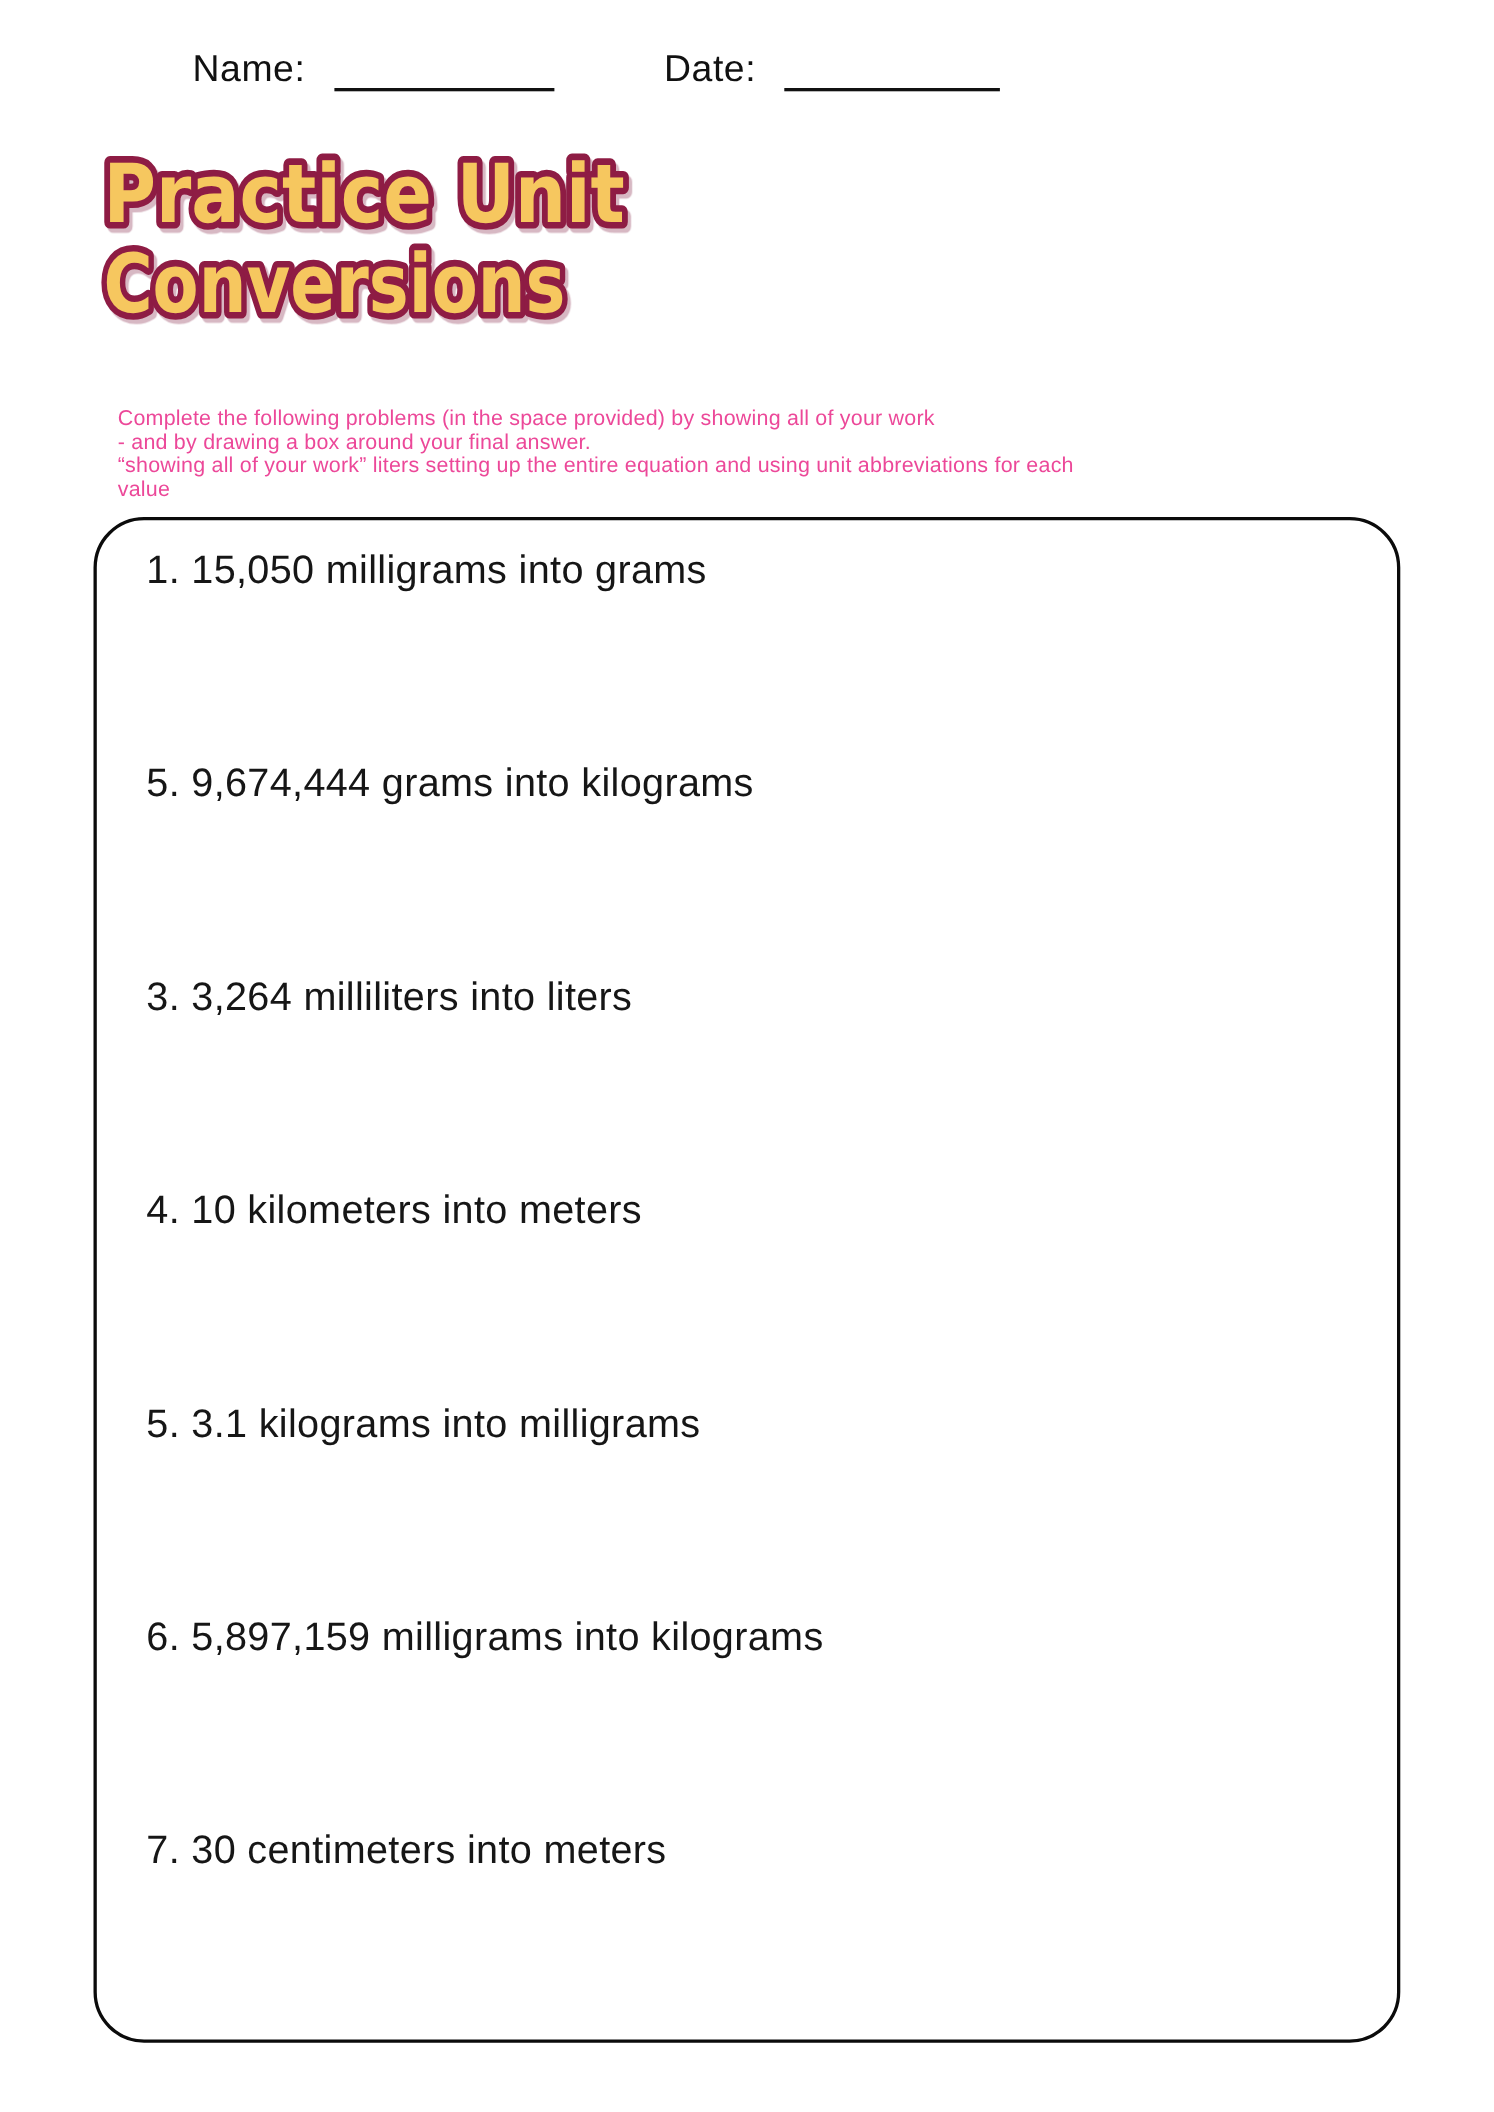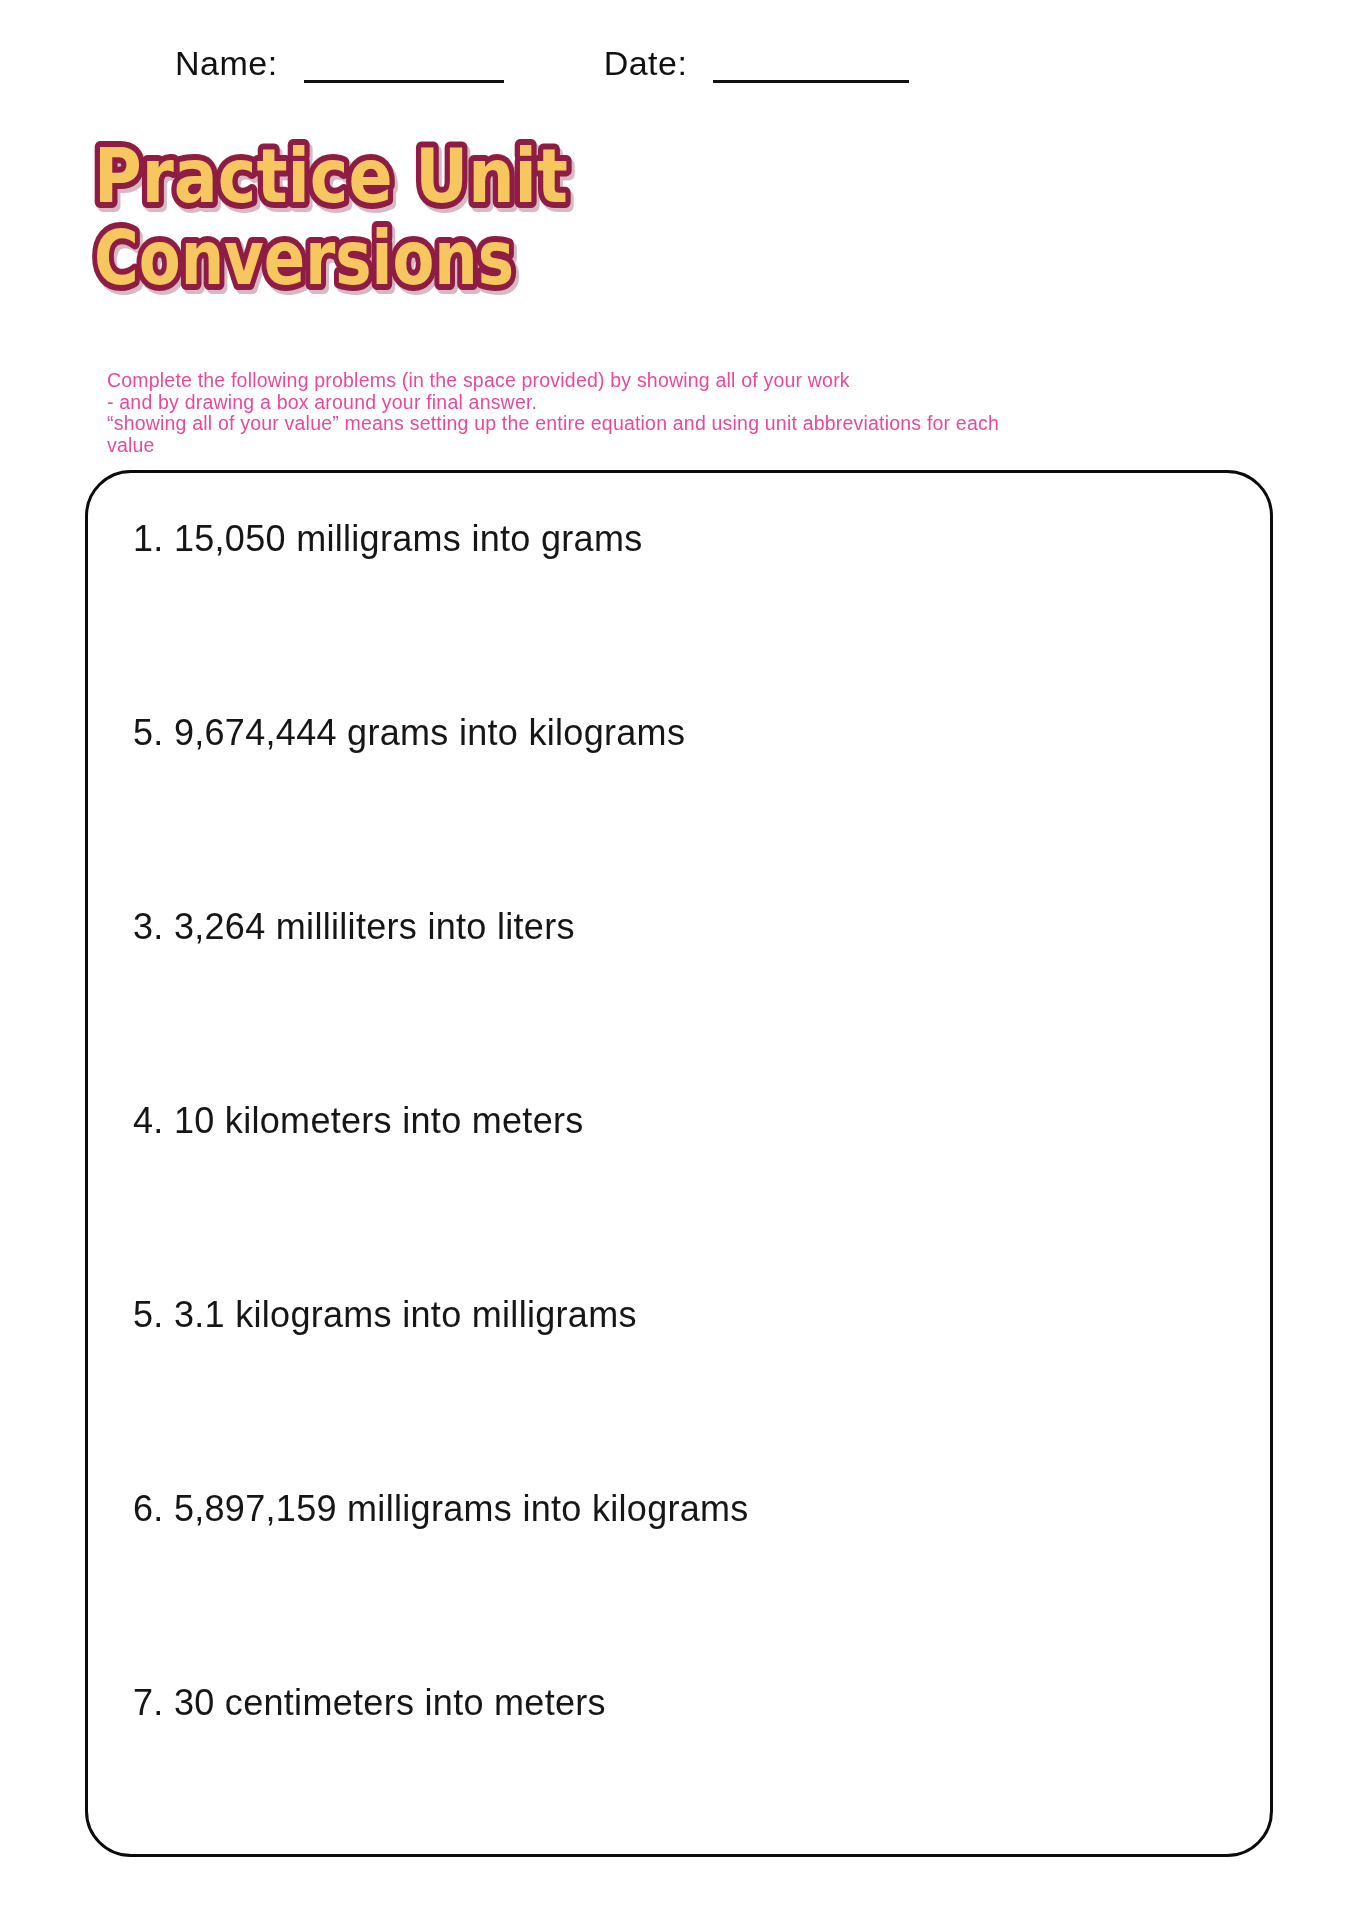--- a/index.html
+++ b/index.html
@@ -73,21 +73,21 @@
   
   .problems-box {
     position: absolute;
     top: 470px;
     left: 85px;
     width: 1188px;
     height: 1387px;
     box-sizing: border-box;
     border: 3px solid #0b0b0b;
     border-radius: 46px;
-    padding: 44px 30px 0 45px;
+    padding: 23px 30px 0 45px;
     background: #ffffff;
   }
   .problem-item {
     height: 194px;
     font-size: 36px;
     line-height: 44px;
     letter-spacing: 0.3px;
     color: #161616;
     white-space: nowrap;
   }
@@ -107,21 +107,21 @@
     <g stroke-width="12" stroke="#8E1C44">
       <text x="8" y="86" textLength="474" lengthAdjust="spacingAndGlyphs" fill="#F6C75F">Practice Unit</text>
       <text x="8" y="168" textLength="420" lengthAdjust="spacingAndGlyphs" fill="#F6C75F">Conversions</text>
     </g>
   </svg>
 </div>
 
 <div class="instructions">
   <div>Complete the following problems (in the space provided) by showing all of your work</div>
   <div>- and by drawing a box around your final answer.</div>
-  <div>“showing all of your value” means setting up the entire equation and using unit abbreviations for each</div>
+  <div>“showing all of your work” liters setting up the entire equation and using unit abbreviations for each</div>
   <div>value</div>
 </div>
 
 <div class="problems-box">
   <div class="problem-item">1. 15,050 milligrams into grams</div>
   <div class="problem-item">5. 9,674,444 grams into kilograms</div>
   <div class="problem-item">3. 3,264 milliliters into liters</div>
   <div class="problem-item">4. 10 kilometers into meters</div>
   <div class="problem-item">5. 3.1 kilograms into milligrams</div>
   <div class="problem-item">6. 5,897,159 milligrams into kilograms</div>

